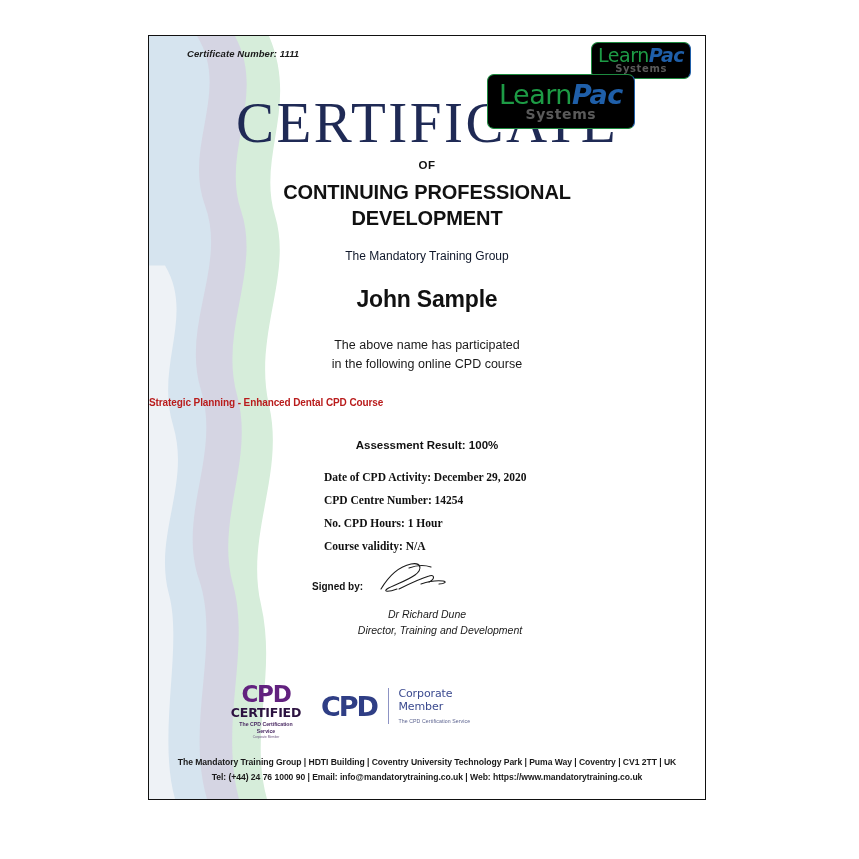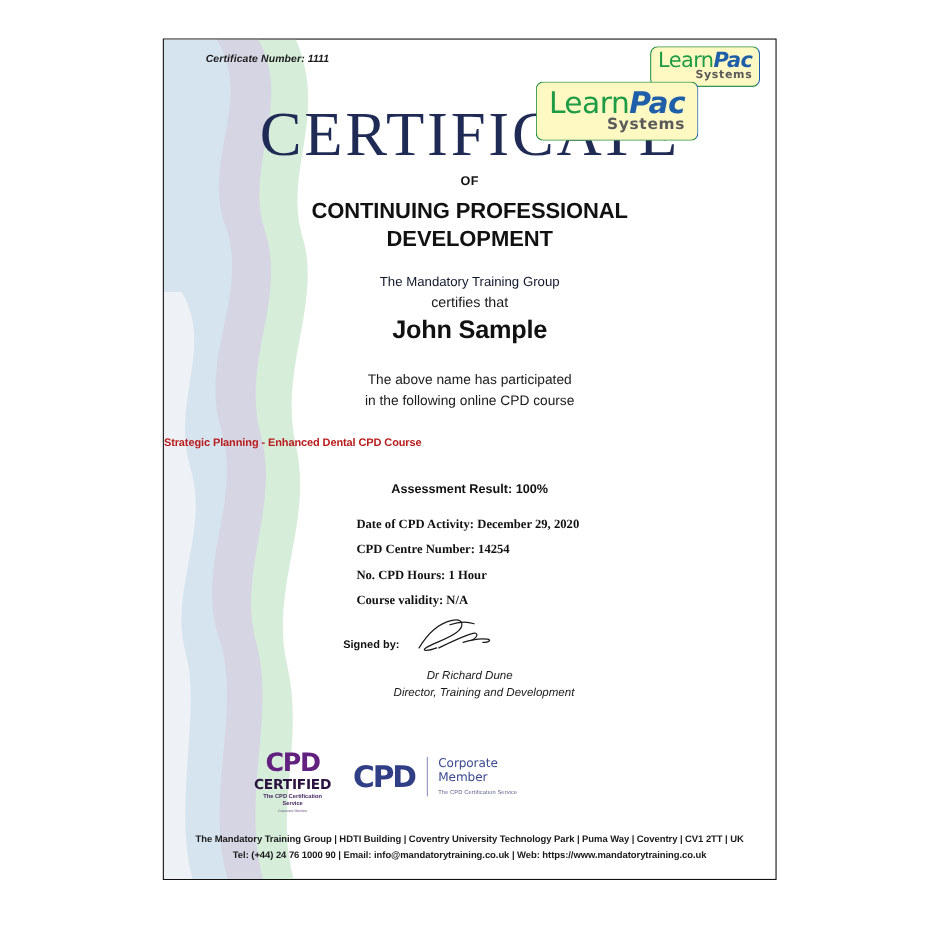--- a/index.html
+++ b/index.html
@@ -59,22 +59,22 @@
     font-style: italic;
     color: #1a1a1a;
     letter-spacing: 0.1px;
     white-space: nowrap;
   }
 
   
   .lp-logo {
     box-sizing: border-box;
     display: inline-block;
-    text-align: right;
-    background: #fef9c3;
+    text-align: center;
+    background: #000000;
   }
   .lp-logo.bordered {
     border: 1.6px solid #1d8a3f;
     border-right-color: #1f5fa9;
     border-radius: 7px;
   }
   .lp-row1 { line-height: 1; white-space: nowrap; }
   .lp-learn {
     font-family: "DejaVu Sans", sans-serif;
     font-weight: 400;
@@ -386,21 +386,20 @@
       </div>
 
       <div class="title-certificate">CERTIFICATE</div>
       <div class="title-of">OF</div>
       <div class="title-main">
         <div>CONTINUING PROFESSIONAL</div>
         <div>DEVELOPMENT</div>
       </div>
 
       <div class="awarder">The Mandatory Training Group</div>
-      <div class="certifies">certifies that</div>
       <div class="recipient">John Sample</div>
 
       <div class="participated">
         <div>The above name has participated</div>
         <div>in the following online CPD course</div>
       </div>
 
       <div class="course-title">Strategic Planning - Enhanced Dental CPD Course</div>
       <div class="assessment">Assessment Result: 100%</div>
 

